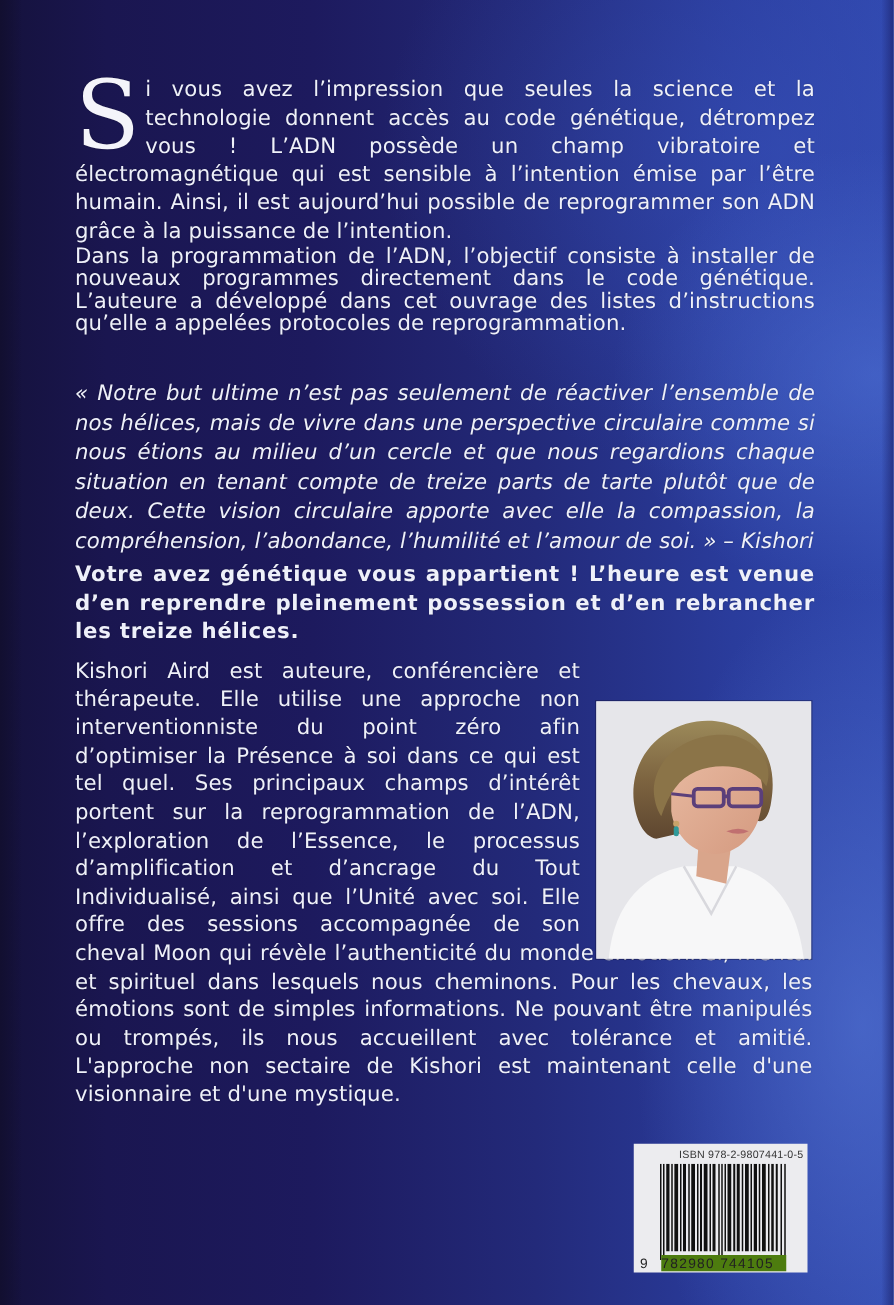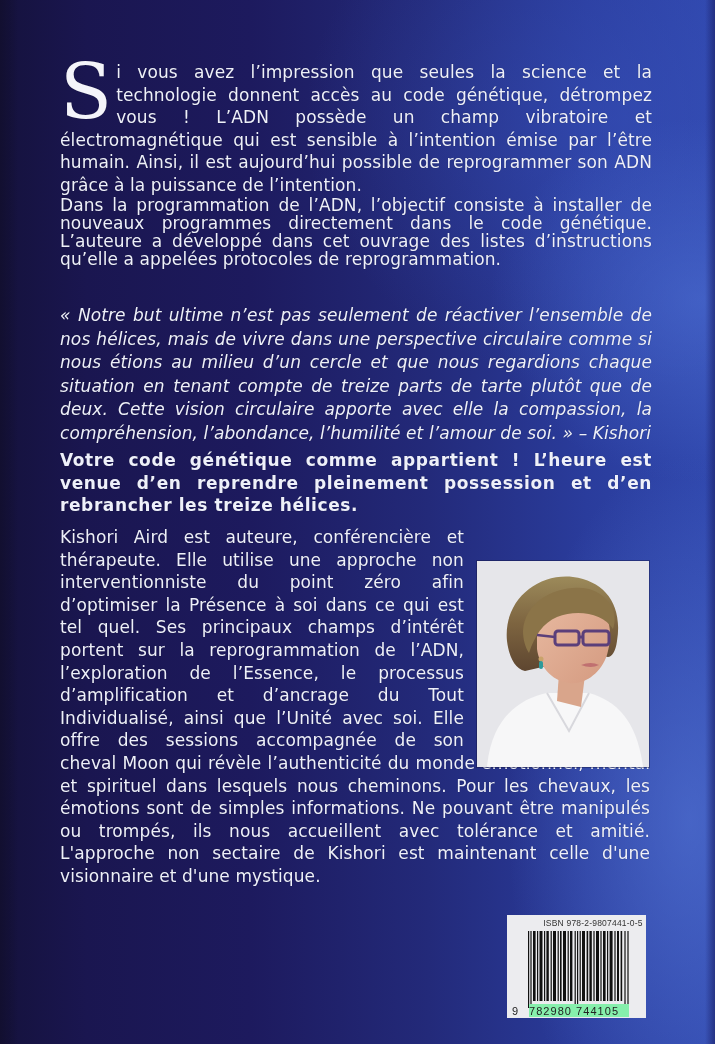--- a/index.html
+++ b/index.html
@@ -112,21 +112,21 @@
       bottom: 1px;
       font-family: "Liberation Sans", sans-serif;
       font-size: 11px;
       color: #222;
     }
     .ean-rest {
       position: absolute;
       left: 22px;
       bottom: 1px;
       width: 100px;
-      background: #86efac;
+      background: #4d7c0f;
       font-family: "Liberation Sans", sans-serif;
       font-size: 11px;
       color: #222;
       letter-spacing: 1.05px;
       text-align: left;
       padding-top: 1px;
     }
   </style>
 </head>
 <body>
@@ -142,21 +142,21 @@
 
 <div class="text-block" id="para2">
   <p>Dans la programmation de l’ADN, l’objectif consiste à installer de nouveaux programmes directement dans le code génétique. L’auteure a développé dans cet ouvrage des listes d’instructions qu’elle a appelées protocoles de reprogrammation.</p>
 </div>
 
 <div class="text-block" id="quote">
   <p>« Notre but ultime n’est pas seulement de réactiver l’ensemble de nos hélices, mais de vivre dans une perspective circulaire comme si nous étions au milieu d’un cercle et que nous regardions chaque situation en tenant compte de treize parts de tarte plutôt que de deux. Cette vision circulaire apporte avec elle la compassion, la compréhension, l’abondance, l’humilité et l’amour de soi. » – Kishori</p>
 </div>
 
 <div class="text-block" id="call">
-  <p>Votre code génétique comme appartient ! L’heure est venue d’en reprendre pleinement possession et d’en rebrancher les treize hélices.</p>
+  <p>Votre avez génétique vous appartient ! L’heure est venue d’en reprendre pleinement possession et d’en rebrancher les treize hélices.</p>
 </div>
 
 <div class="text-block" id="bio">
   <div class="photo-float"></div>
   <p>Kishori Aird est auteure, conférencière et thérapeute. Elle utilise une approche non interventionniste du point zéro afin d’optimiser la Présence à soi dans ce qui est tel quel. Ses principaux champs d’intérêt portent sur la reprogrammation de l’ADN, l’exploration de l’Essence, le processus d’amplification et d’ancrage du Tout Individualisé, ainsi que l’Unité avec soi. Elle offre des sessions accompagnée de son cheval Moon qui révèle l’authenticité du monde émotionnel, mental et spirituel dans lesquels nous cheminons. Pour les chevaux, les émotions sont de simples informations. Ne pouvant être manipulés ou trompés, ils nous accueillent avec tolérance et amitié. L'approche non sectaire de Kishori est maintenant celle d'une visionnaire et d'une mystique.</p>
 </div>
 
 <div class="photo" role="img" aria-label="Portrait of the author, short light-brown hair, purple glasses, white shirt">
   <svg width="172" height="206" viewBox="0 0 172 206">
     <defs>

